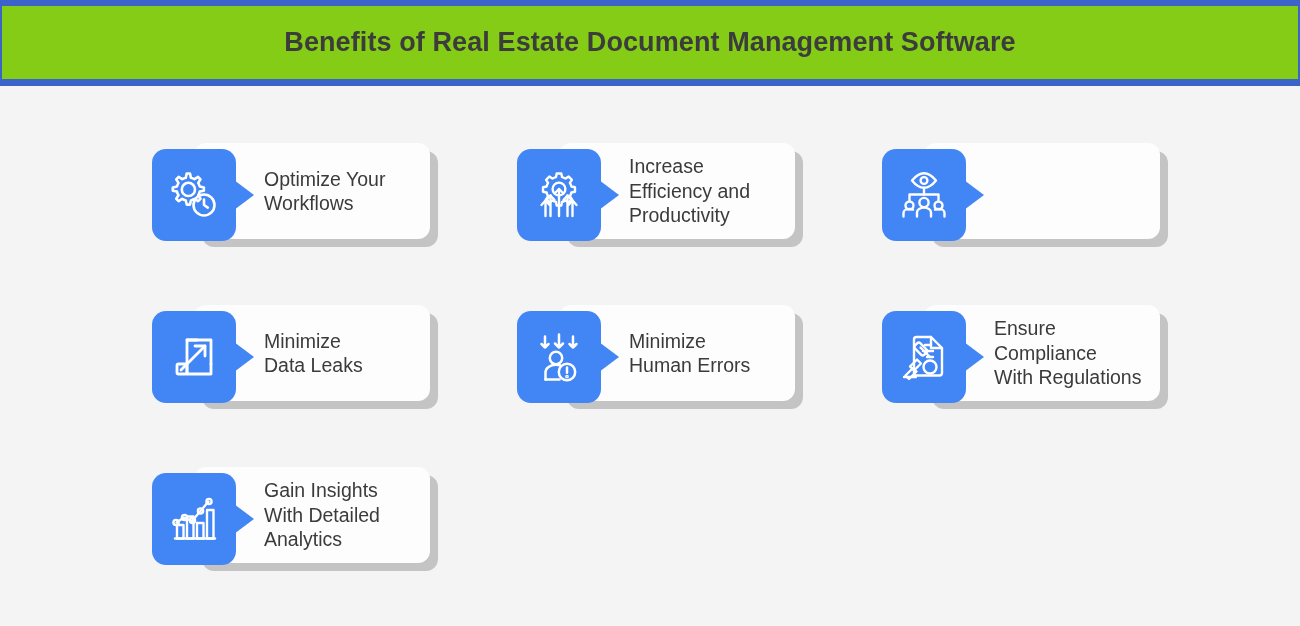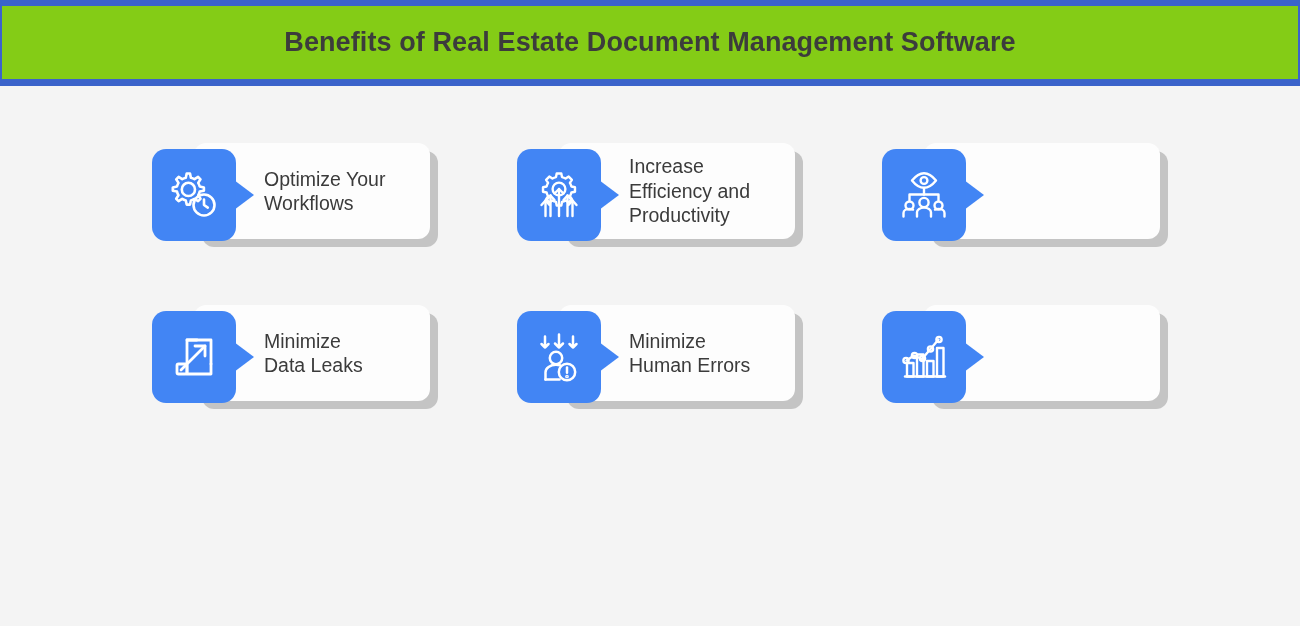--- a/index.html
+++ b/index.html
@@ -228,35 +228,59 @@
         <path d="M13.5 49.5h14"></path>
         <circle cx="35" cy="42" r="8.2"></circle>
         <path d="M35 37.5v5.2"></path>
         <circle cx="35" cy="46.5" r="0.6" fill="#ffffff"></circle>
       </svg>
     </div>
     <div class="card-label">Minimize
 Human Errors</div>
   </div>
 
+  <div class="card">
+    <div class="card-shadow"></div>
+    <div class="card-panel"></div>
+    <div class="card-pointer"></div>
+    <div class="card-icon-tile">
+      <svg width="54" height="54" viewBox="0 0 54 54" fill="none" stroke="#ffffff" stroke-width="2.4" stroke-linecap="round" stroke-linejoin="round">
+        <path d="M17 9.5A2.5 2.5 0 0 1 19.5 7H34l11 11v25a2.5 2.5 0 0 1-2.5 2.5H19.5A2.5 2.5 0 0 1 17 43z"></path>
+        <path d="M34 7v11h11"></path>
+        <path d="M28 15h5M26 21h10M30 27h6"></path>
+        <circle cx="33" cy="37" r="6.5"></circle>
+        <path d="M23.5 17.5 33 27"></path>
+        <rect x="16.5" y="17" width="7.5" height="13" rx="2" transform="rotate(-45 16.5 17)"></rect>
+        <path d="M13 36.5 20 29.5l4 4-7 7z"></path>
+        <path d="M8.5 45.5 16 38l3.5 3.5-7.5 7.5z"></path>
+        <path d="M7 47h12"></path>
+      </svg>
+    </div>
+    <div class="card-label">Ensure
+Compliance
+With Regulations</div>
+  </div>
 
   <div class="card">
     <div class="card-shadow"></div>
     <div class="card-panel"></div>
     <div class="card-pointer"></div>
     <div class="card-icon-tile">
       <svg width="54" height="54" viewBox="0 0 54 54" fill="none" stroke="#ffffff" stroke-width="2.4" stroke-linecap="round" stroke-linejoin="round">
         <path d="M8 46.5h40"></path>
         <rect x="10" y="33" width="6.5" height="13.5"></rect>
         <rect x="20" y="24.5" width="6.5" height="22"></rect>
         <rect x="30" y="31" width="6.5" height="15.5"></rect>
         <rect x="40" y="18" width="6.5" height="28.5"></rect>
         <path d="M9.5 30.5 17 25.5l8 3.5 8.5-10 8 -9.5"></path>
         <circle cx="9" cy="30.5" r="2.6"></circle>
         <circle cx="17.5" cy="25.5" r="2.6"></circle>
         <circle cx="25.5" cy="28.5" r="2.6"></circle>
         <circle cx="33.5" cy="19" r="2.6"></circle>
         <circle cx="42" cy="9.5" r="2.6"></circle>
       </svg>
     </div>
+    <div class="card-label">Gain Insights
+With Detailed
+Analytics</div>
   </div>
 
 </div>
 
 </body></html>

